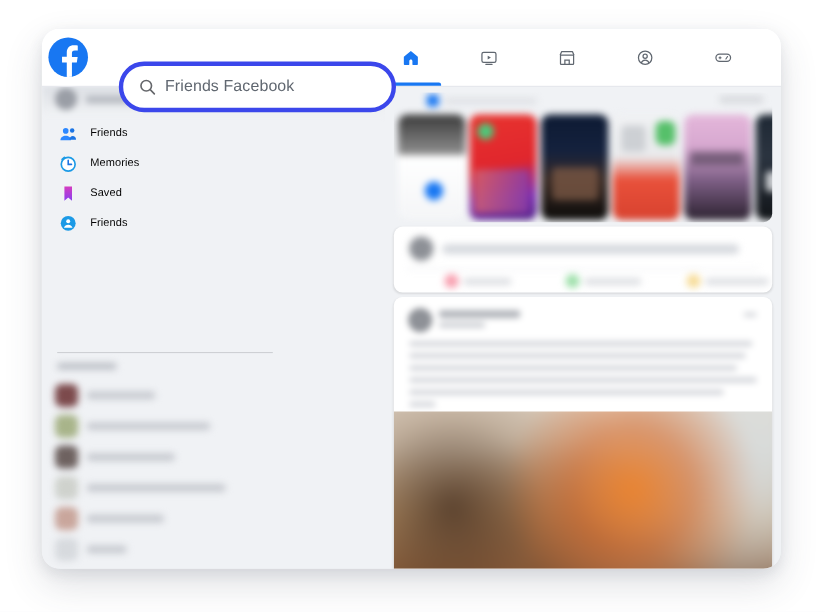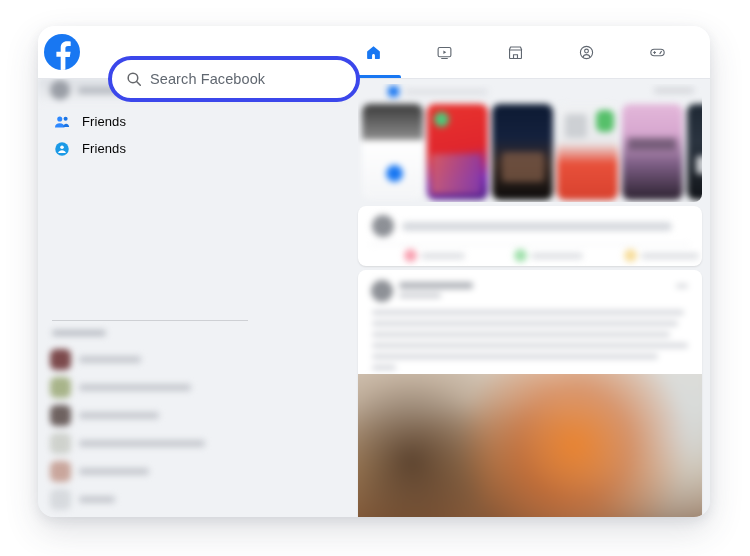--- a/index.html
+++ b/index.html
@@ -112,21 +112,21 @@
     width: 20px;
     height: 20px;
     flex: 0 0 20px;
     display: flex;
     align-items: center;
     justify-content: center;
     margin-right: 10px;
   }
   .side-icon svg { display: block; }
   .side-label {
-    font-size: 13px;
+    font-size: 10px;
     color: #050505;
     letter-spacing: 0.1px;
     white-space: nowrap;
   }
 
   
   #profile-row {
     position: absolute;
     left: 0;
     top: 0;
@@ -524,21 +524,45 @@
               <circle cx="9" cy="8" r="3.4" fill="#2d88ff"></circle>
               <path d="M2.6 19.2c0-3.3 2.9-5.4 6.4-5.4s6.4 2.1 6.4 5.4z" fill="#2d88ff"></path>
               <circle cx="16.8" cy="7.6" r="2.7" fill="#1b74e4"></circle>
               <path d="M13.6 18.6c0-2.7 1.8-4.4 3.9-4.4 2.2 0 4 1.7 4 4.4z" fill="#1b74e4"></path>
             </svg>
           </span>
           <span class="side-label">Friends</span>
         </div>
 
 
-
+        <div class="side-row">
+          <span class="side-icon">
+            <svg width="18" height="18" viewBox="0 0 24 24">
+              <circle cx="12" cy="12.4" r="8.4" fill="#ffffff" stroke="#1b9ae6" stroke-width="2"></circle>
+              <path d="M12 7.6v5h4" fill="none" stroke="#1b74e4" stroke-width="1.9" stroke-linecap="round"></path>
+              <path d="M4.6 6.6 7.4 4" fill="none" stroke="#1b9ae6" stroke-width="2" stroke-linecap="round"></path>
+            </svg>
+          </span>
+          <span class="side-label">Memories</span>
+        </div>
+
+        <div class="side-row">
+          <span class="side-icon">
+            <svg width="18" height="18" viewBox="0 0 24 24">
+              <defs>
+                <linearGradient id="savedGrad" x1="0" y1="0" x2="0" y2="1">
+                  <stop offset="0" stop-color="#d43cc0"></stop>
+                  <stop offset="1" stop-color="#8a3ff0"></stop>
+                </linearGradient>
+              </defs>
+              <path d="M7.4 3.4h9.2v17.2L12 16.6l-4.6 4z" fill="url(#savedGrad)"></path>
+            </svg>
+          </span>
+          <span class="side-label">Saved</span>
+        </div>
 
         <div class="side-row">
           <span class="side-icon">
             <svg width="18" height="18" viewBox="0 0 24 24">
               <circle cx="12" cy="12" r="9" fill="#1b9ae6"></circle>
               <circle cx="12" cy="9.6" r="2.4" fill="#ffffff"></circle>
               <path d="M6.8 17.4c.8-2.4 2.8-3.6 5.2-3.6s4.4 1.2 5.2 3.6z" fill="#ffffff"></path>
             </svg>
           </span>
           <span class="side-label">Friends</span>
@@ -678,17 +702,17 @@
     </div>
 
     <div id="search-overlay">
       <div id="search-ring"></div>
       <span id="search-icon">
         <svg width="18" height="18" viewBox="0 0 24 24">
           <circle cx="10.6" cy="10.6" r="6.4" fill="none" stroke="#65676b" stroke-width="2"></circle>
           <path d="M15.4 15.4 20.4 20.4" stroke="#65676b" stroke-width="2" stroke-linecap="round"></path>
         </svg>
       </span>
-      <span id="search-text">Search Facebook</span>
+      <span id="search-text">Friends Facebook</span>
     </div>
 
   </div>
 </div>
 
 </body></html>

